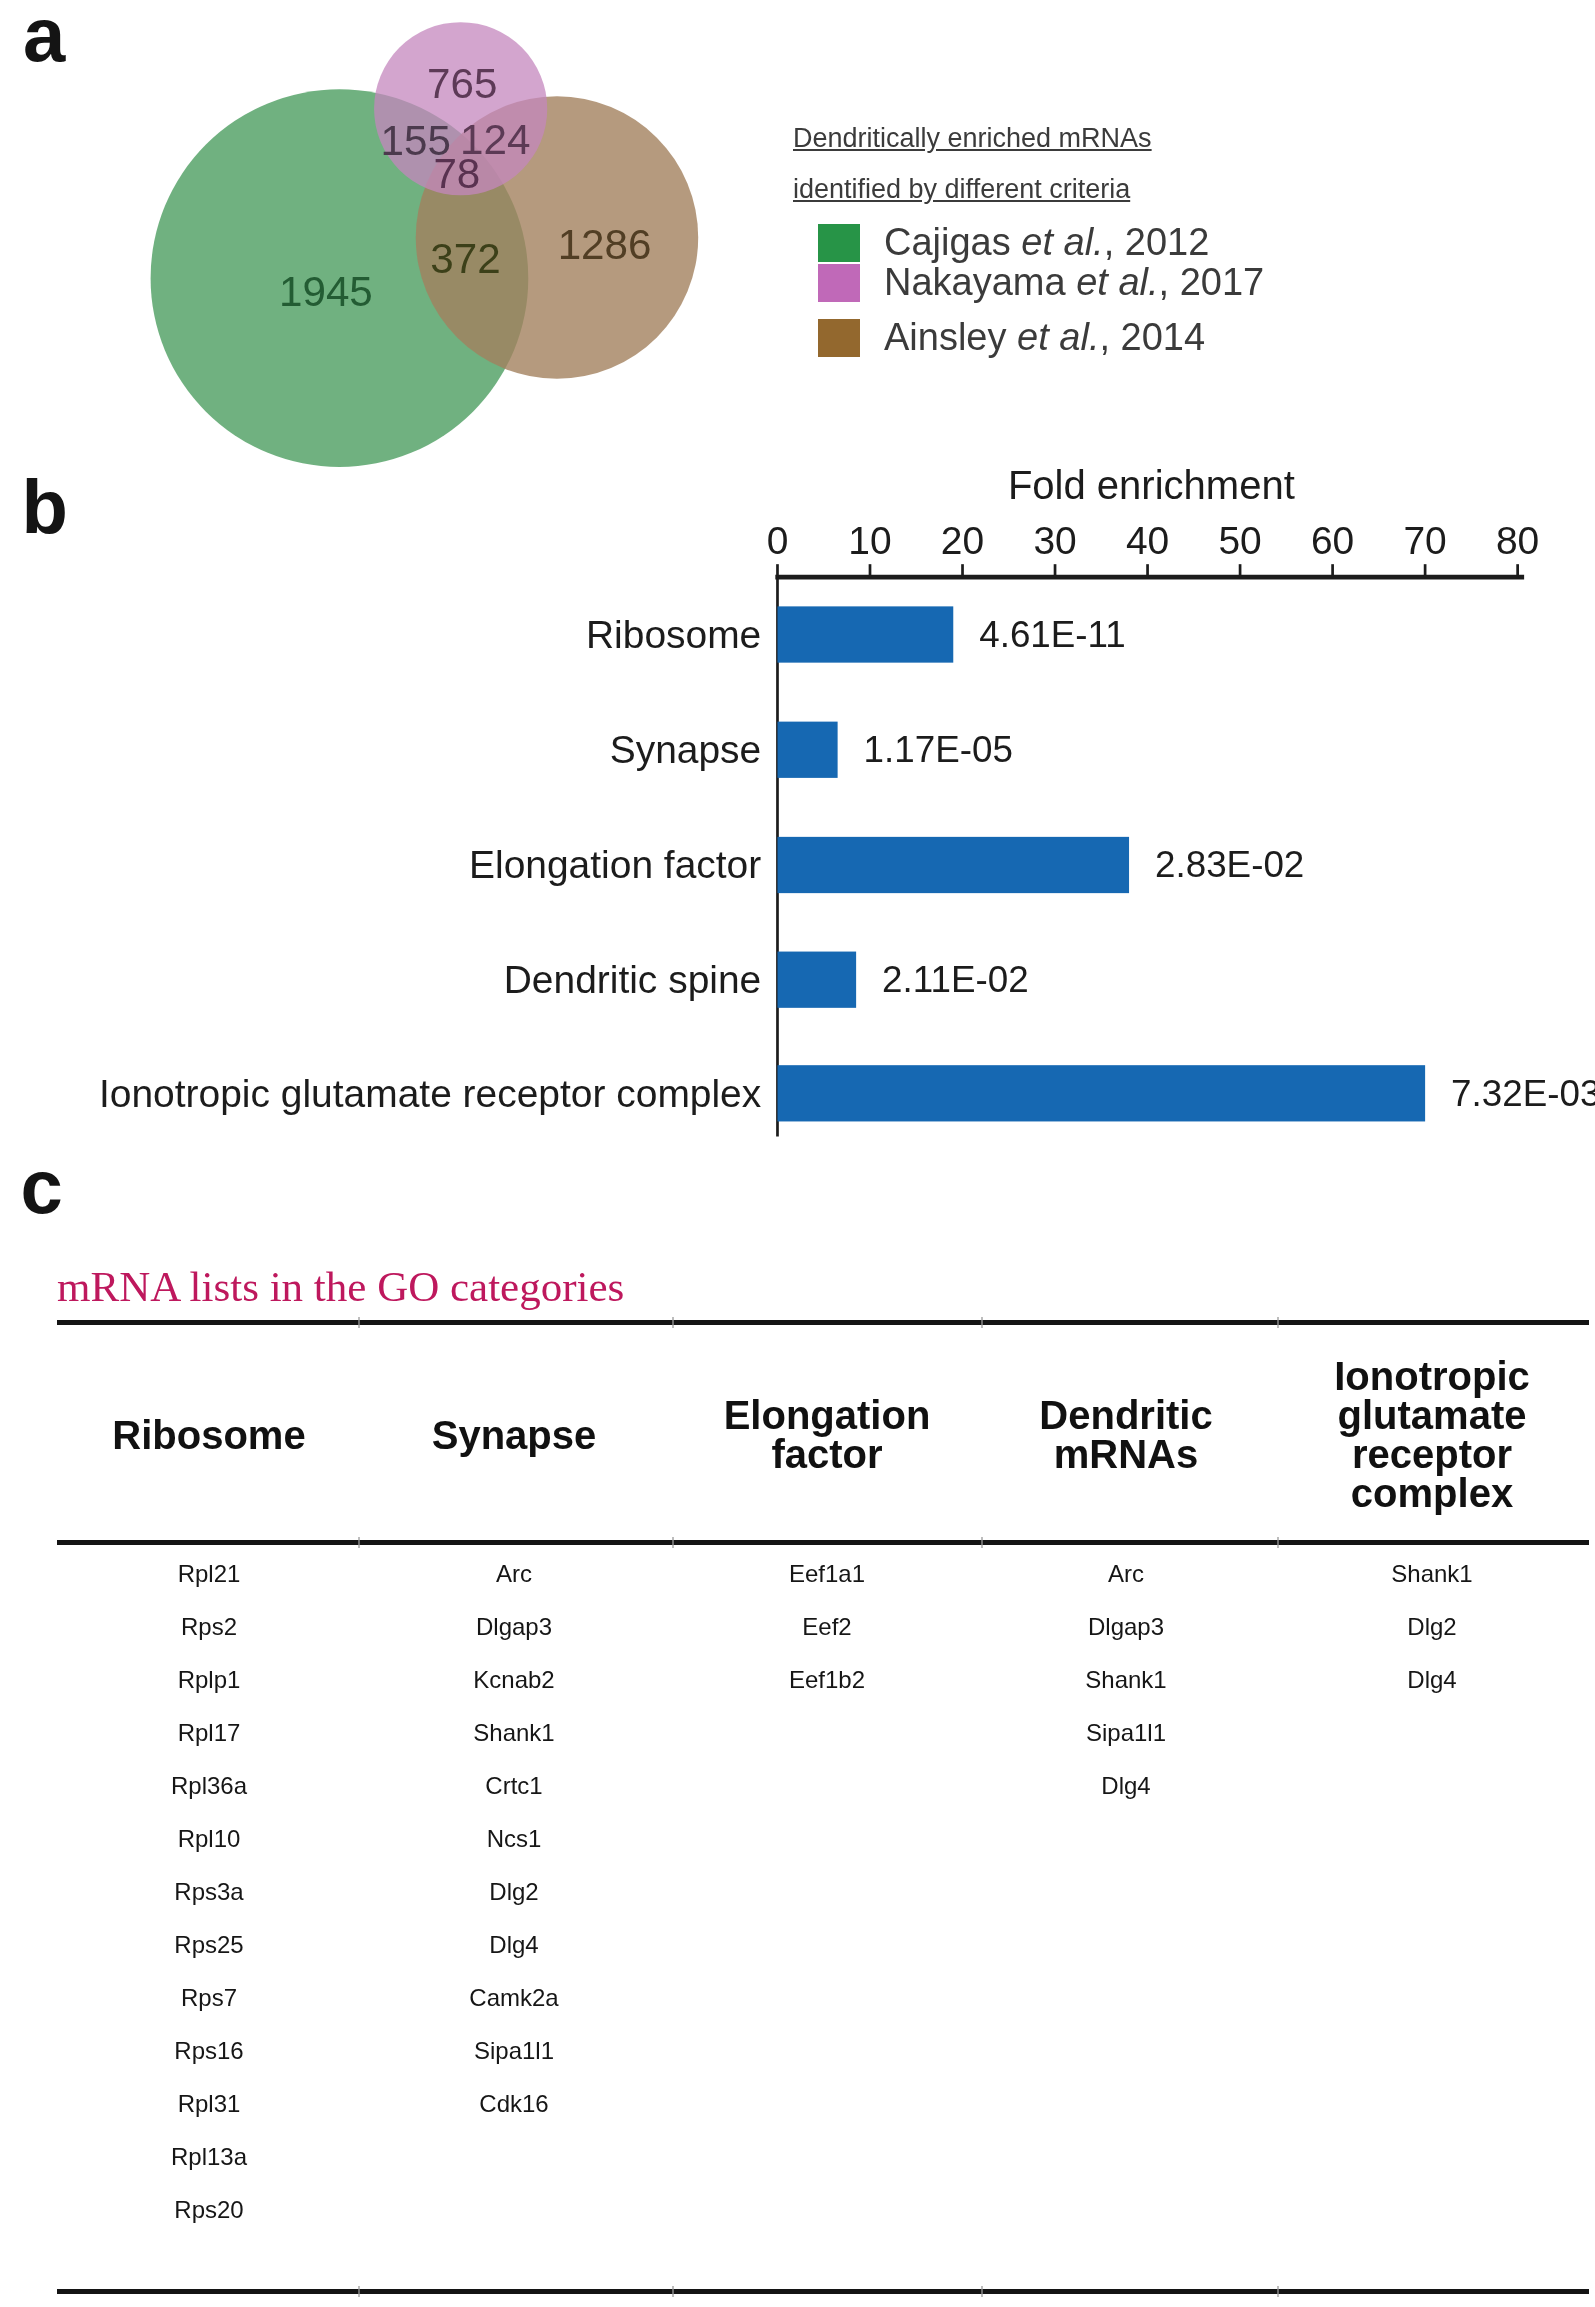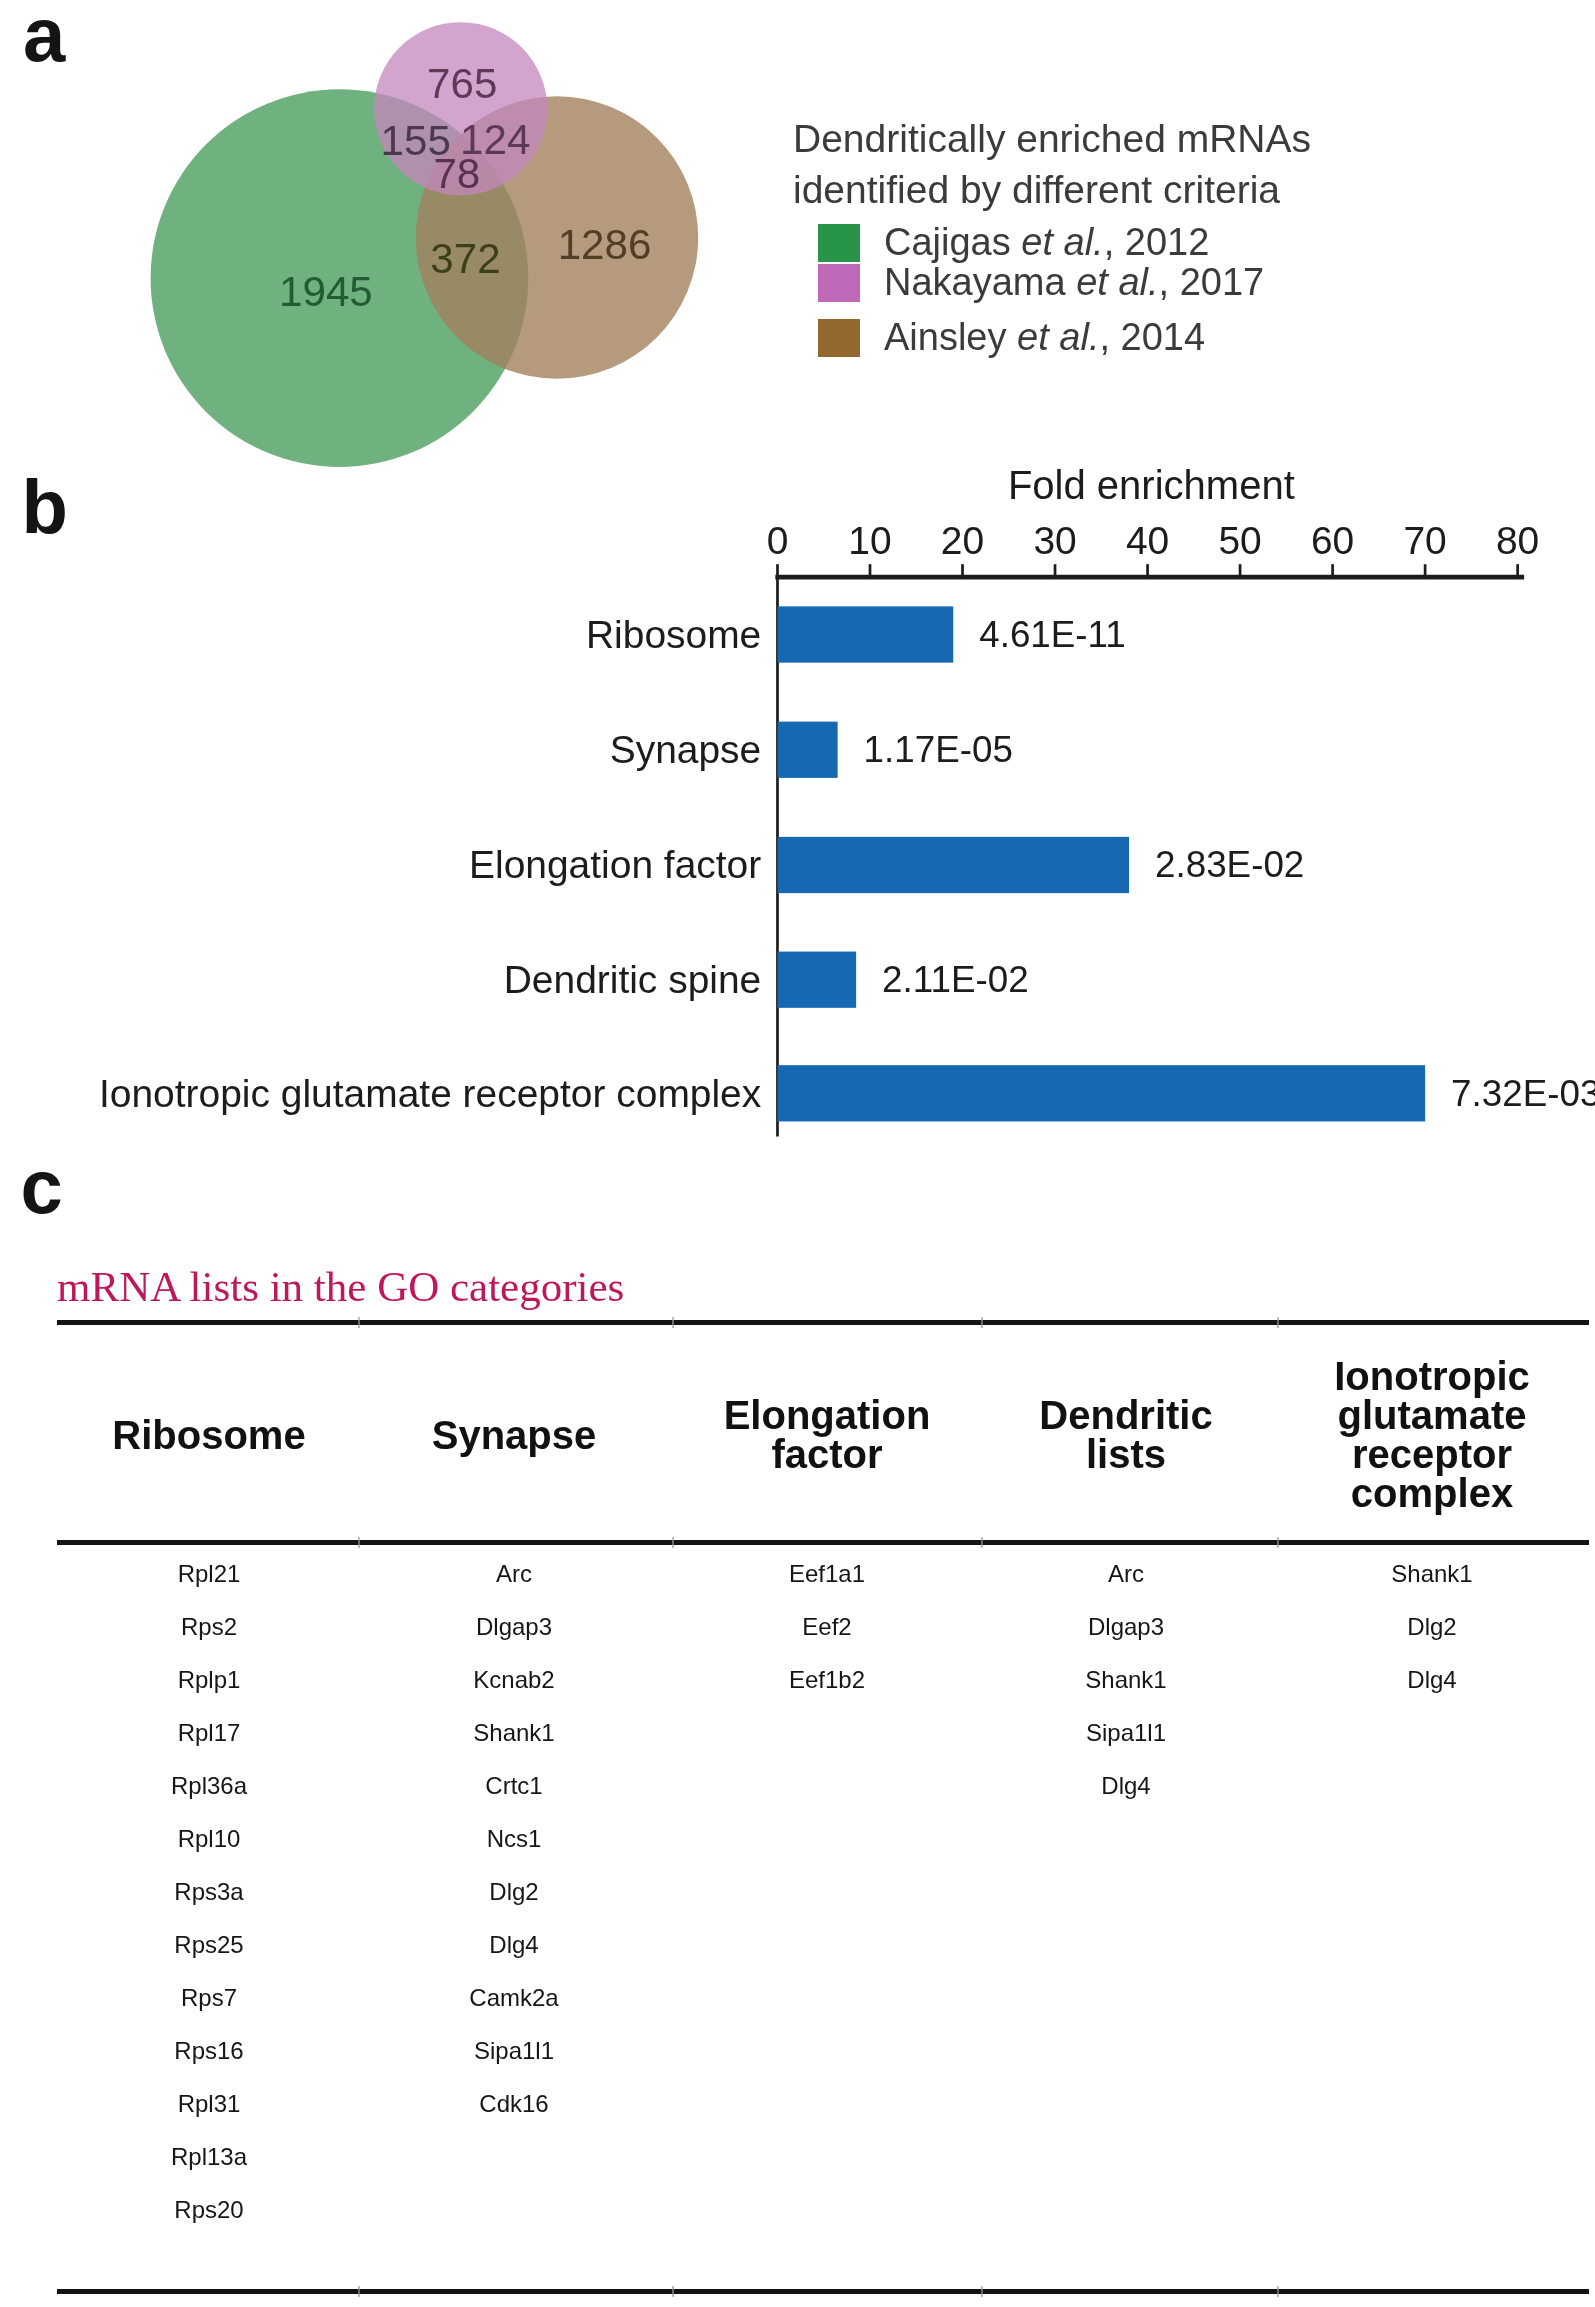--- a/index.html
+++ b/index.html
@@ -7,21 +7,21 @@
   .page{position:relative;width:1595px;height:2307px;background:#ffffff;overflow:hidden;
         font-family:"Liberation Sans",sans-serif;color:#1c1c1c;}
   .panel-label{position:absolute;font-size:76px;font-weight:bold;color:#141414;line-height:1;}
   #venn-svg{position:absolute;left:0;top:0;}
   .venn-num{font-size:78px;text-anchor:middle;dominant-baseline:central;
             font-family:"Liberation Sans",sans-serif;}
   .vt-nak{fill:#5d3a57}.vt-cn{fill:#4b3a4d}.vt-na{fill:#5c3a55}.vt-all{fill:#593250}
   .vt-ca{fill:#3c4019}.vt-caj{fill:#235c33}.vt-ain{fill:#513e24}
   
   .legend{position:absolute;left:793px;top:113px;color:#3b3b3b;}
-  .legend-title{font-size:39px;line-height:51px;}
+  .legend-title{font-size:27px;line-height:51px;text-decoration:underline;}
   .legend-item{display:flex;align-items:center;height:40px;font-size:38px;}
   .legend-item.i0{margin-top:7.6px}.legend-item.i1{margin-top:0}.legend-item.i2{margin-top:15px}
   .swatch{width:42px;height:38px;margin-left:25px;margin-right:24px;flex:none;}
   .et{font-style:italic;}
   
   #bar-svg{position:absolute;left:0;top:460px;}
   #bar-svg text{font-family:"Liberation Sans",sans-serif;fill:#1c1c1c;}
   .bar-title{font-size:74px;text-anchor:middle;}
   .tick-label{font-size:72px;text-anchor:middle;}
   .cat-label{font-size:72px;}
@@ -177,21 +177,21 @@
         <div>Elongation</div>
         <div>factor</div>
       </div>
       <div class="tcol" style="left: 659px; top: 1547px; width: 336px;">
         <div class="tcell">Eef1a1</div>
         <div class="tcell">Eef2</div>
         <div class="tcell">Eef1b2</div>
       </div>
       <div class="thead" style="left: 958px; top: 1396px; width: 336px;">
         <div>Dendritic</div>
-        <div>lists</div>
+        <div>mRNAs</div>
       </div>
       <div class="tcol" style="left: 958px; top: 1547px; width: 336px;">
         <div class="tcell">Arc</div>
         <div class="tcell">Dlgap3</div>
         <div class="tcell">Shank1</div>
         <div class="tcell">Sipa1l1</div>
         <div class="tcell">Dlg4</div>
       </div>
       <div class="thead" style="left: 1264px; top: 1357px; width: 336px;">
         <div>Ionotropic</div>

